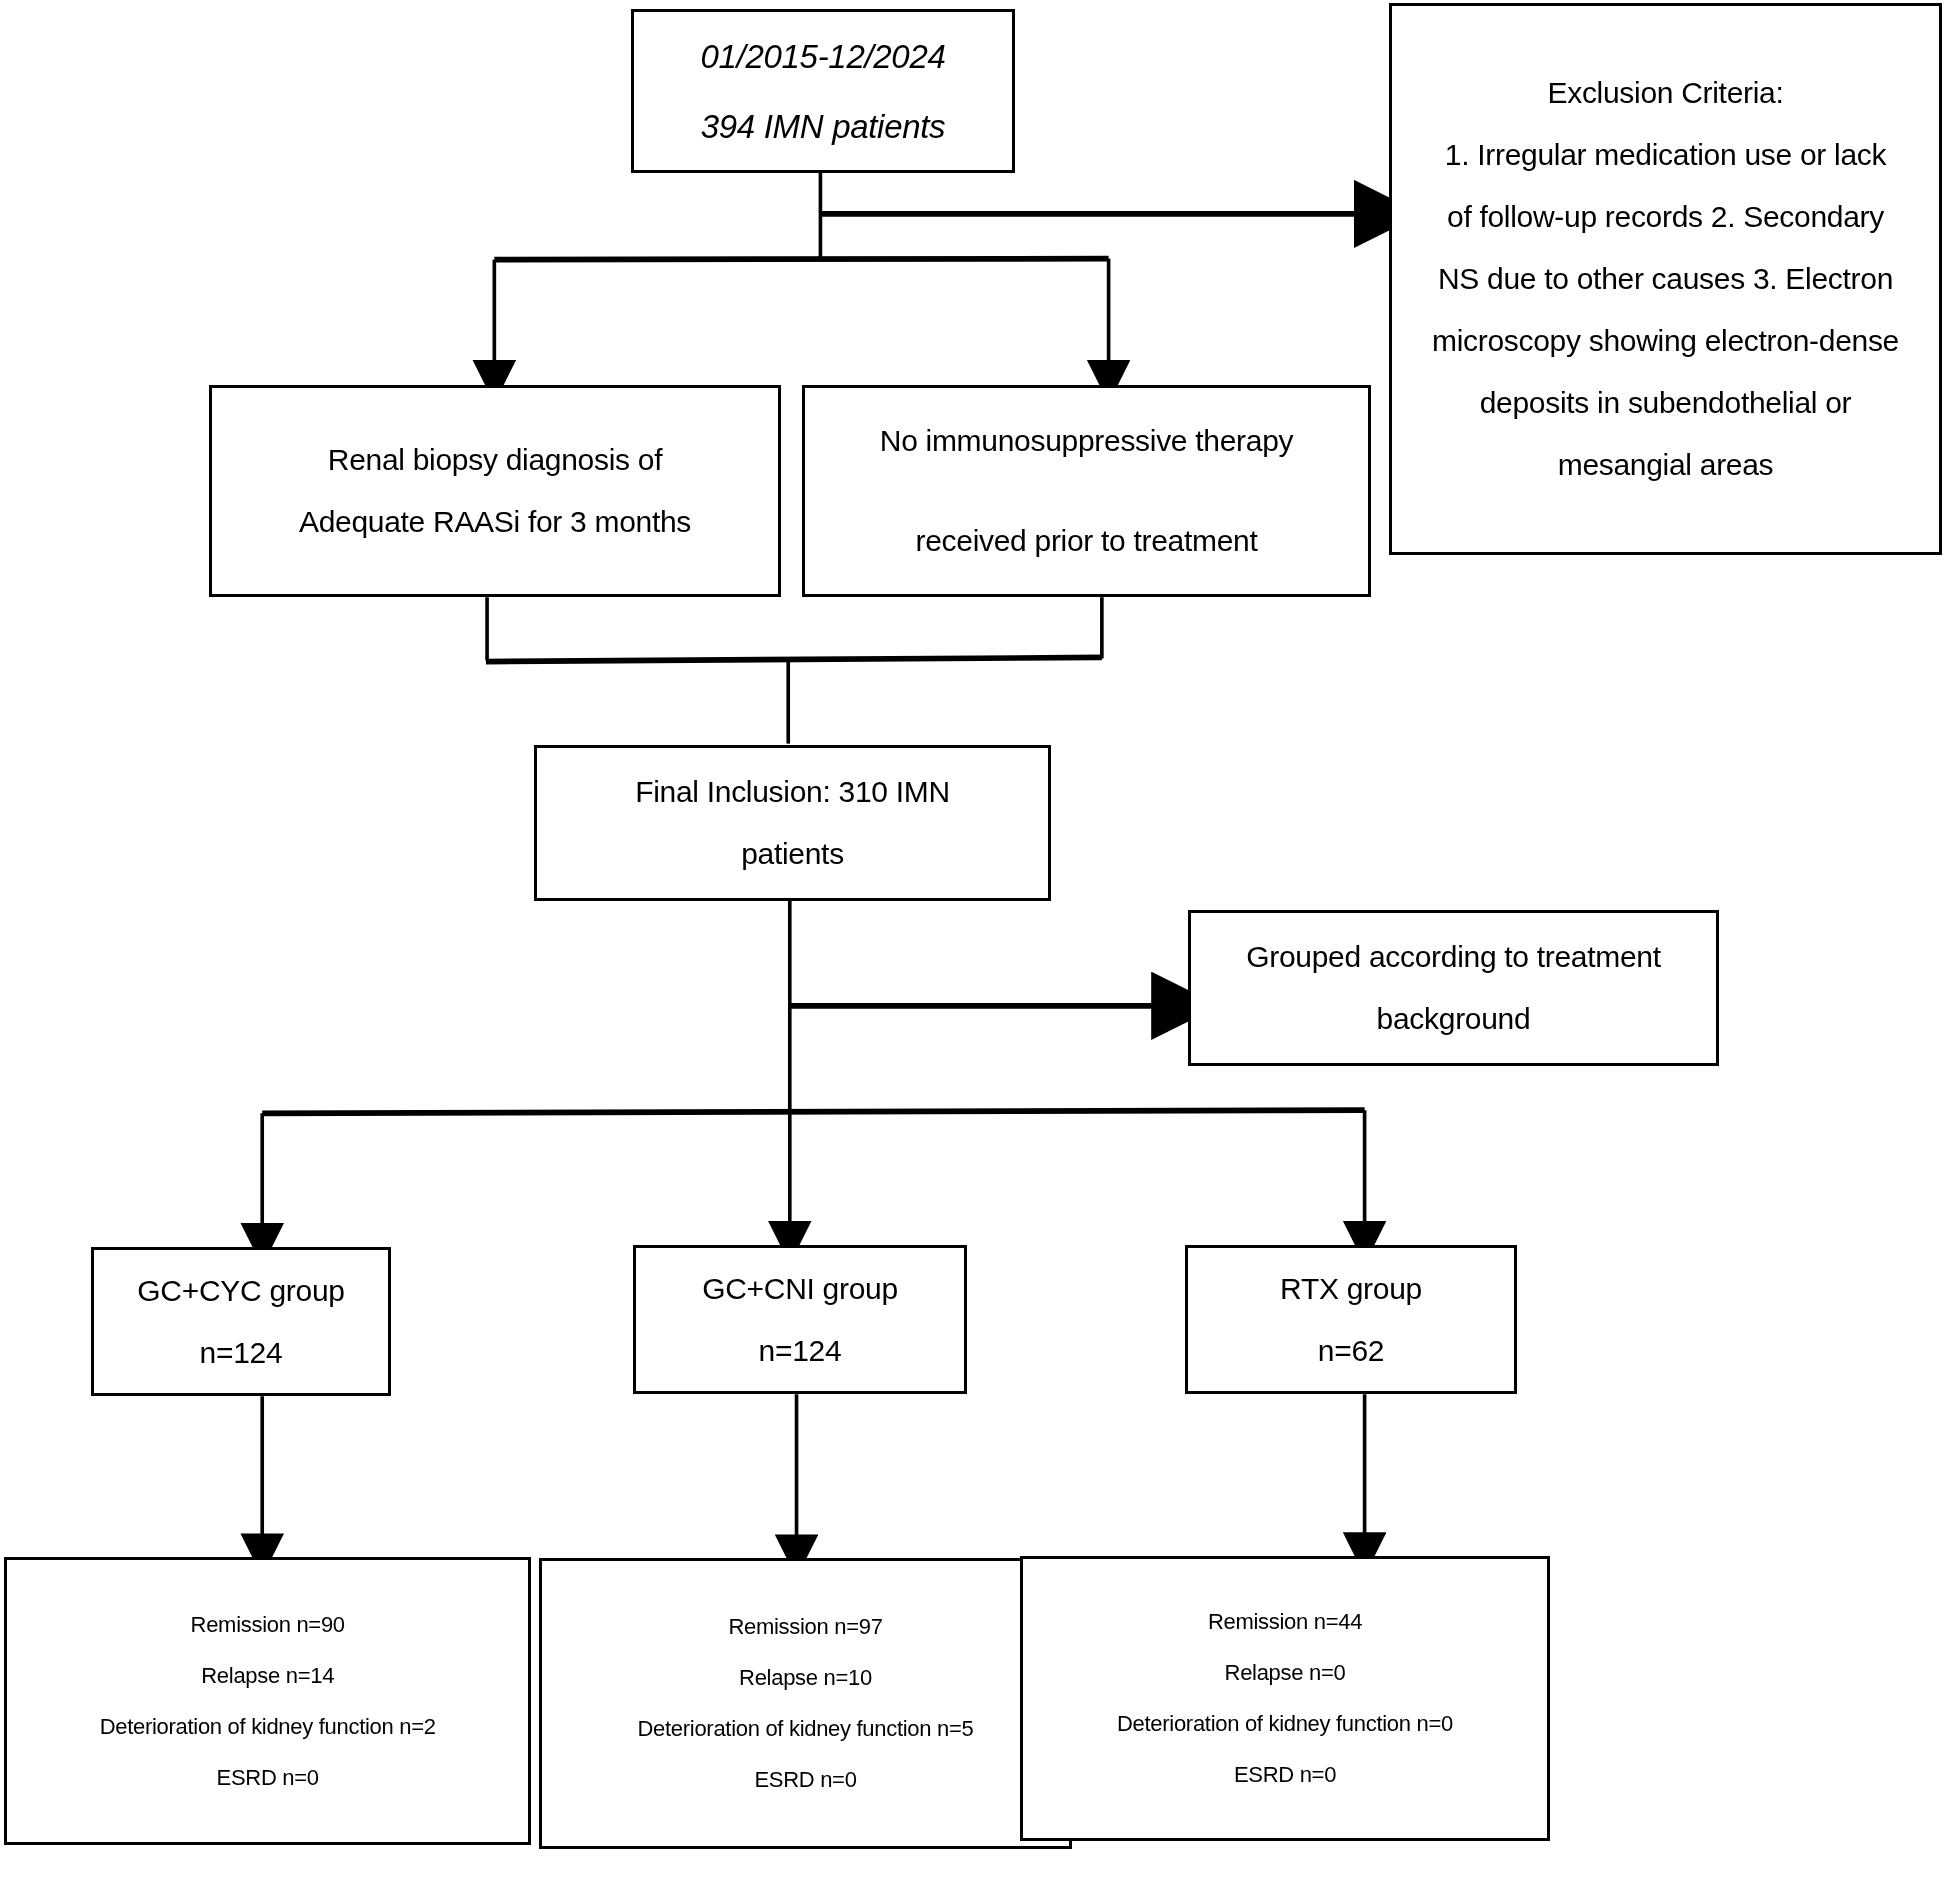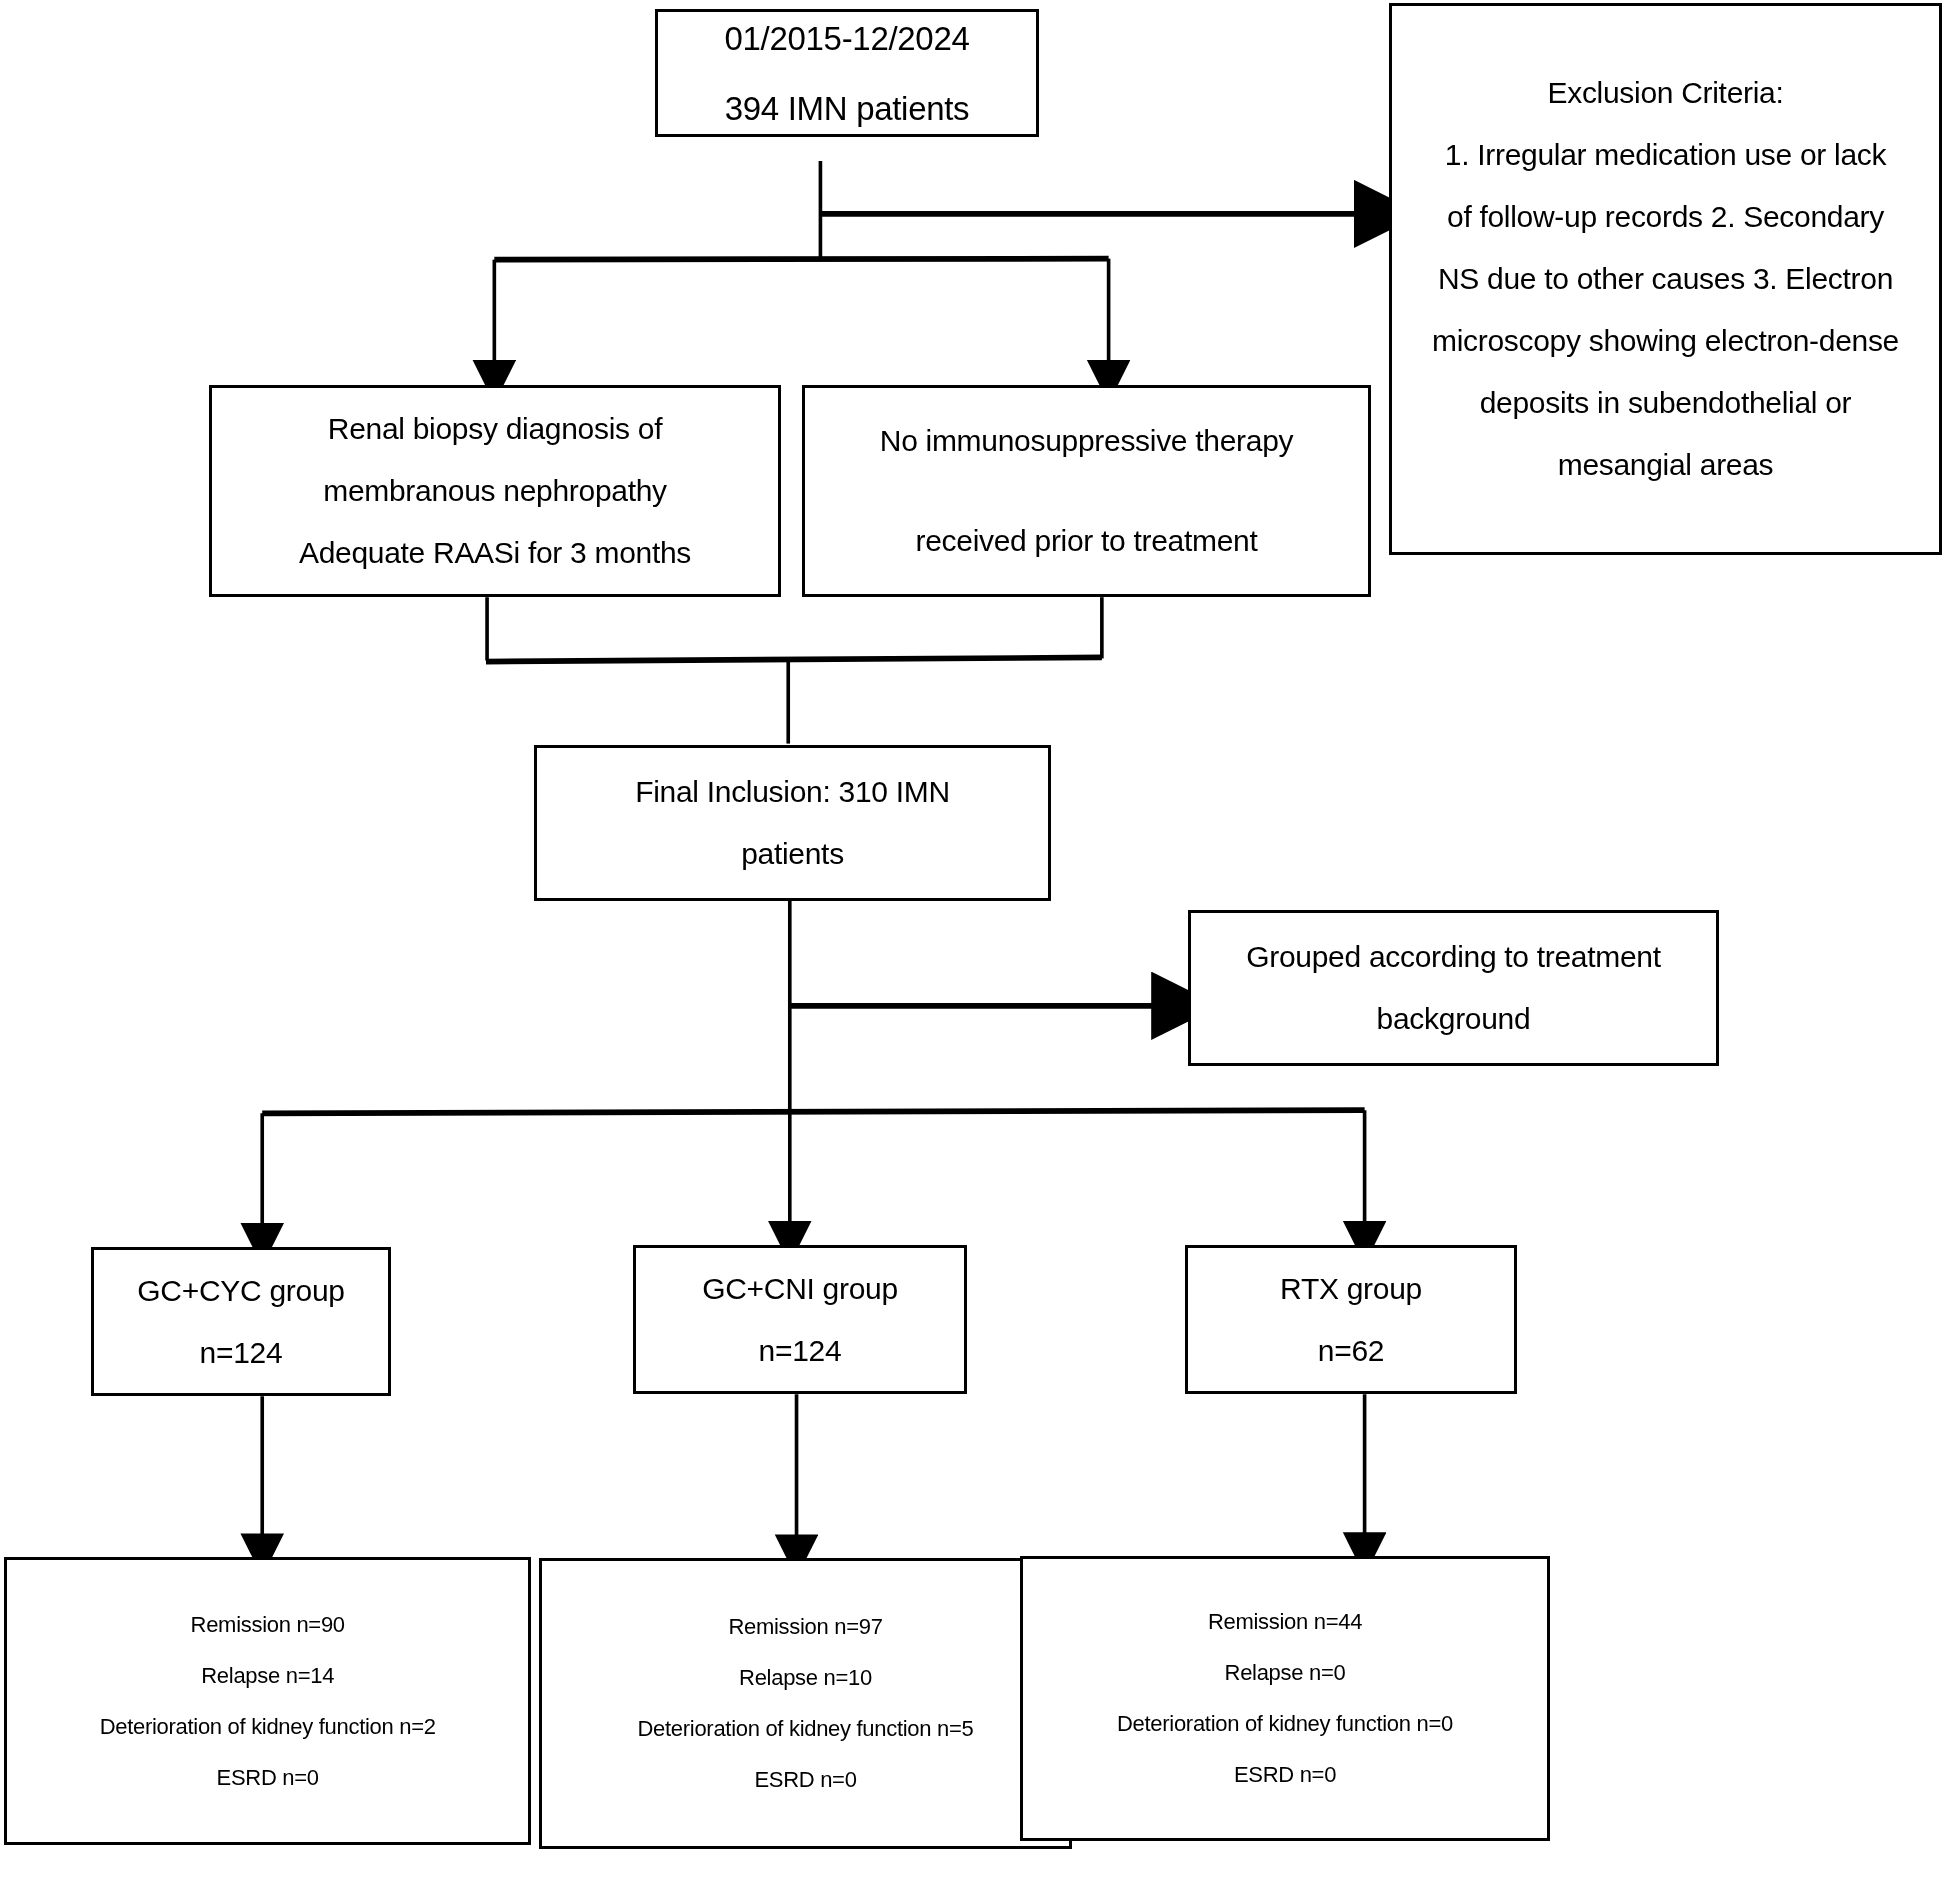--- a/index.html
+++ b/index.html
@@ -34,21 +34,21 @@
   }
   
   .t-big .ln{font-size:33px;line-height:1.0;}
   .t-mid .ln{font-size:30px;line-height:1.0;}
 
   
   .gap-lg .ln + .ln{margin-top:37px;}
   .gap-md .ln + .ln{margin-top:32px;}
 
   
-  #n-top       {left:655px; top:9.3px;   width:384px;  height:128px;}
+  #n-top       {left:631px; top:9.3px;   width:384px;  height:164px;font-style:italic;}
   #n-exclusion {left:1389px; top:3.1px;    width:553px; height:552px;}
   #n-biopsy    {left:209px;  top:385px;  width:572px; height:212px;}
   #n-noimmuno  {left:802px; top:385px;  width:569px; height:212px;gap:33px;}
   #n-final     {left:534px; top:745px; width:517px;  height:156px;}
   #n-grouped   {left:1188px; top:910px; width:531px; height:156px;}
   #n-gccyc     {left:91px;  top:1247px; width:300px;  height:149px;}
   #n-gccni     {left:633px; top:1245px; width:334px;  height:149px;}
   #n-rtx       {left:1185px; top:1245px; width:332px;  height:149px;}
   #n-out1      {left:4.2px;    top:1557px; width:527px; height:288px;}
   #n-out2      {left:539px; top:1558px; width:533px; height:291px;}
@@ -110,21 +110,20 @@
     <span class="ln">1. Irregular medication use or lack</span>
     <span class="ln">of follow-up records 2. Secondary</span>
     <span class="ln">NS due to other causes 3. Electron</span>
     <span class="ln">microscopy showing electron-dense</span>
     <span class="ln">deposits in subendothelial or</span>
     <span class="ln">mesangial areas</span>
   </div>
 
   <div class="node t-mid gap-md" id="n-biopsy">
     <span class="ln">Renal biopsy diagnosis of</span>
-    <span class="ln">membranous nephropathy</span>
     <span class="ln">Adequate RAASi for 3 months</span>
   </div>
 
   <div class="node t-mid gap-lg" id="n-noimmuno">
     <span class="ln">No immunosuppressive therapy</span>
     <span class="ln">received prior to treatment</span>
   </div>
 
   <div class="node t-mid gap-md" id="n-final">
     <span class="ln">Final Inclusion: 310 IMN</span>

